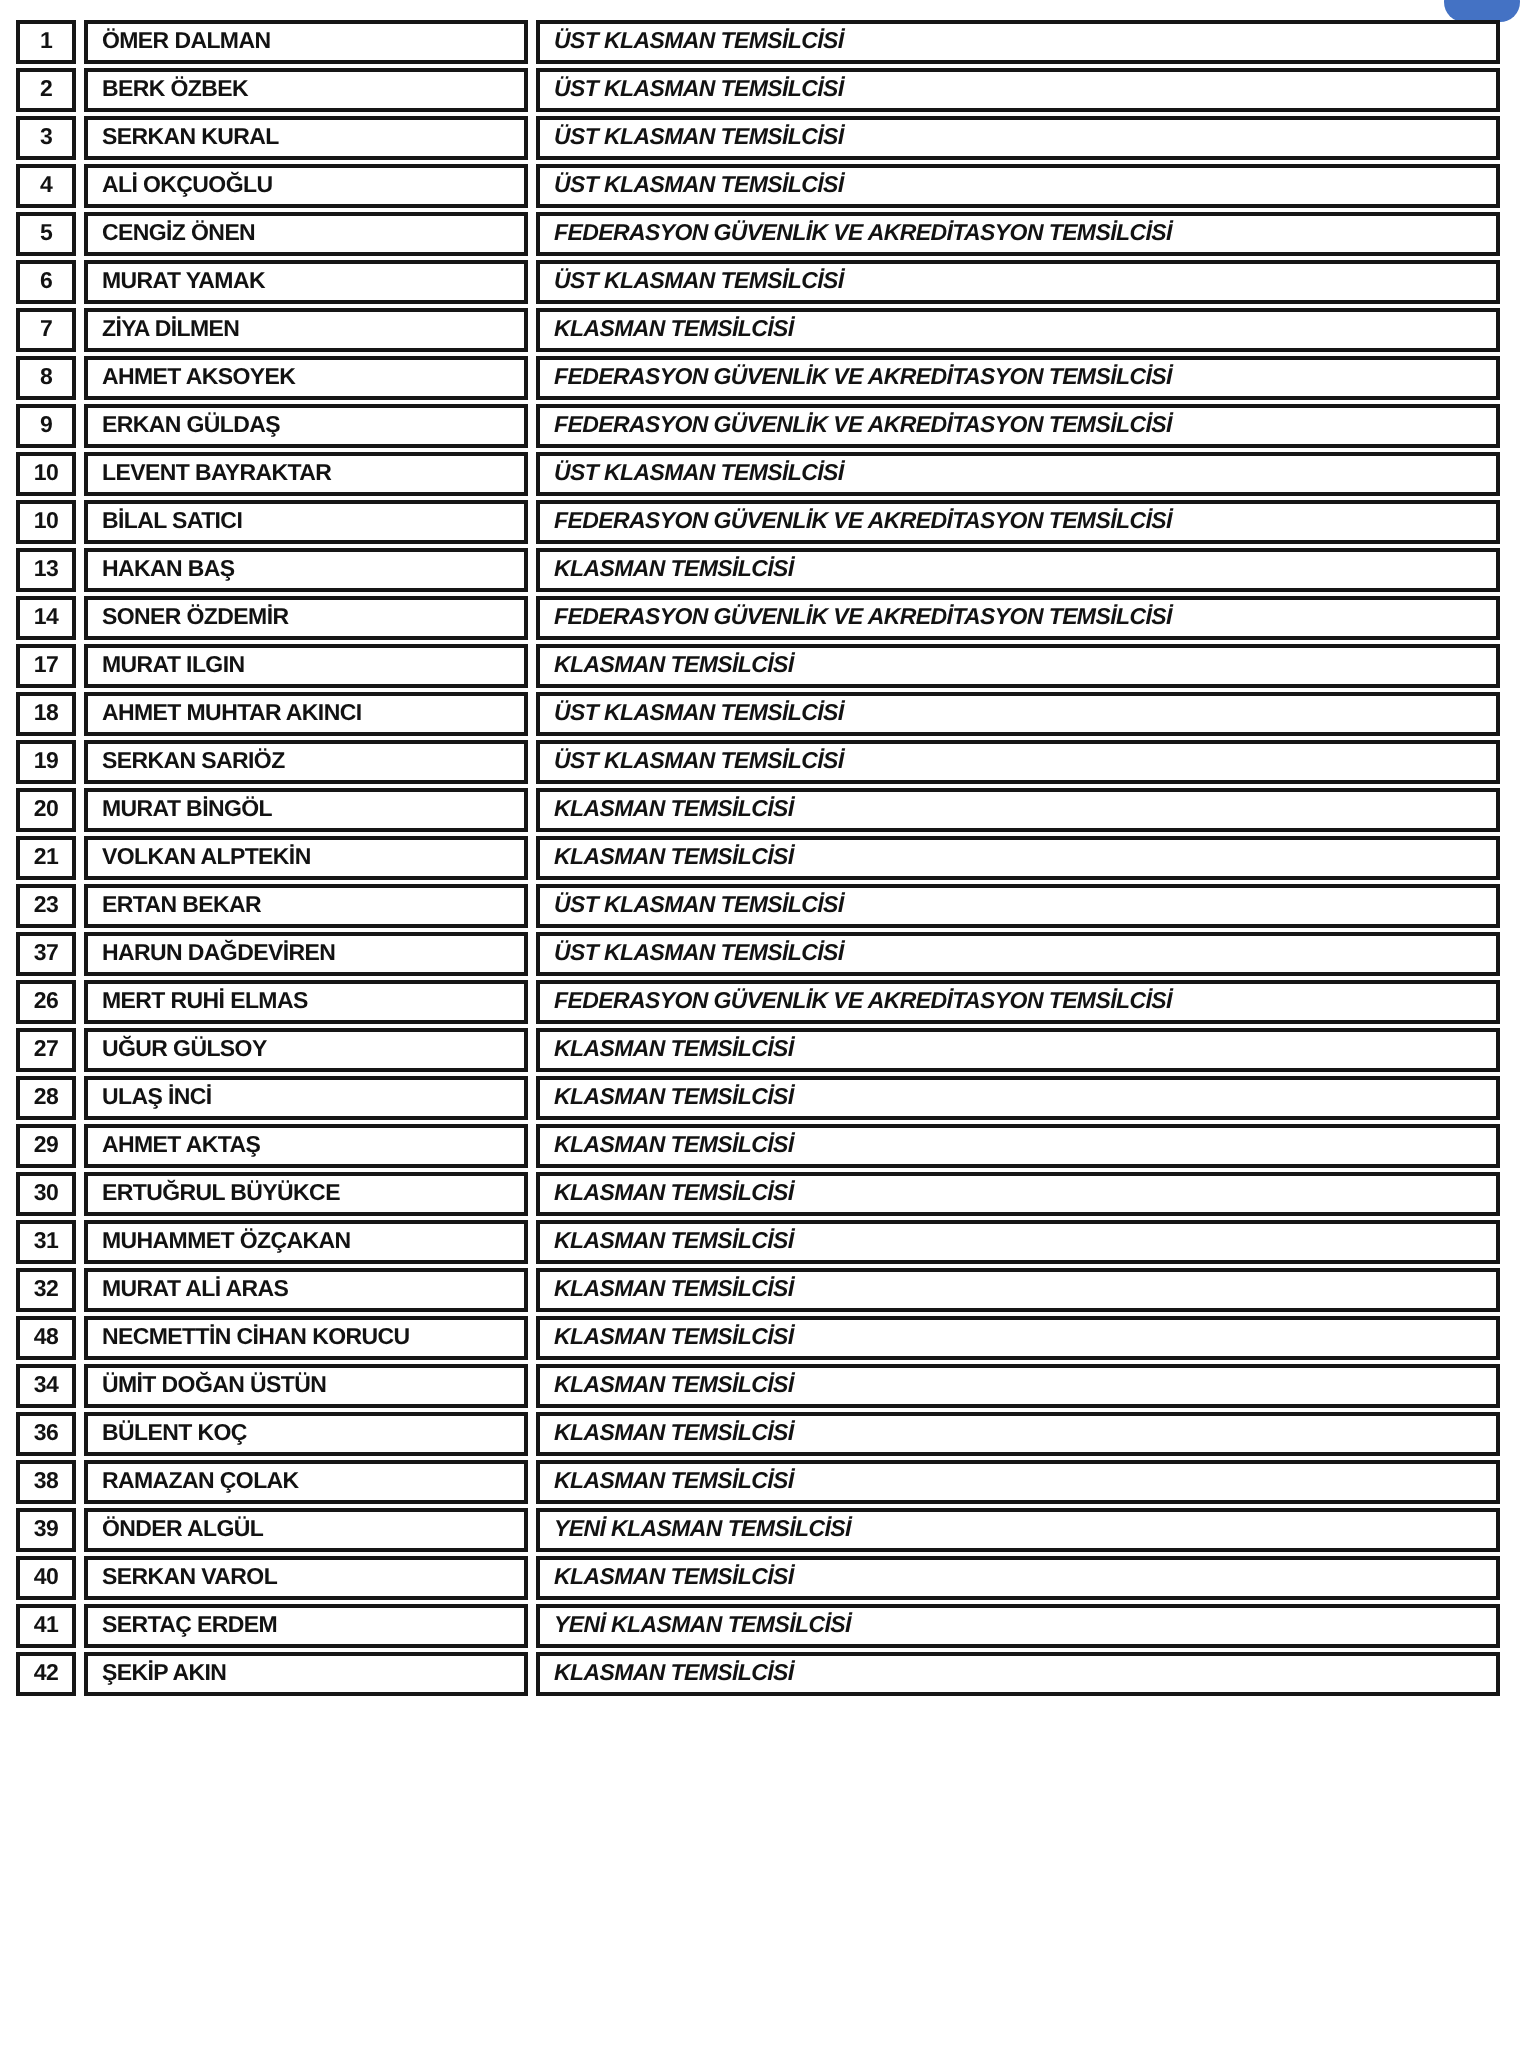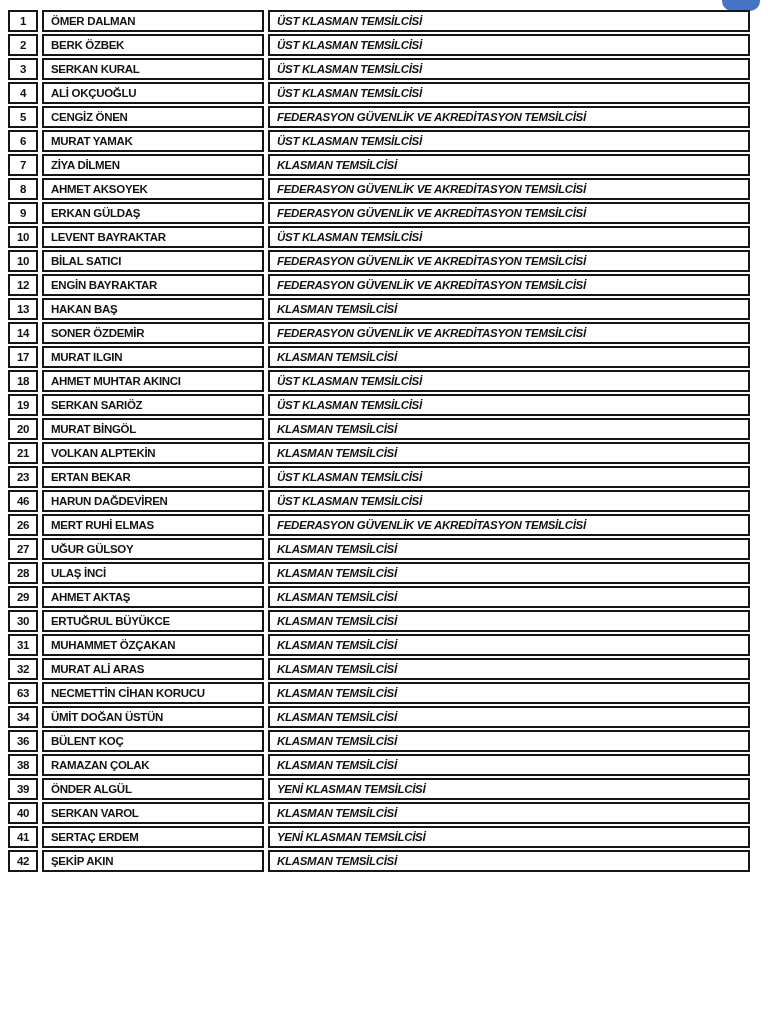--- a/index.html
+++ b/index.html
@@ -132,25 +132,20 @@
       <td class="name">LEVENT BAYRAKTAR</td>
       <td class="role">ÜST KLASMAN TEMSİLCİSİ</td>
     </tr>
 
     <tr>
       <td class="num">10</td>
       <td class="name">BİLAL SATICI</td>
       <td class="role">FEDERASYON GÜVENLİK VE AKREDİTASYON TEMSİLCİSİ</td>
     </tr>
 
-    <tr>
-      <td class="num">12</td>
-      <td class="name">ENGİN BAYRAKTAR</td>
-      <td class="role">FEDERASYON GÜVENLİK VE AKREDİTASYON TEMSİLCİSİ</td>
-    </tr>
 
     <tr>
       <td class="num">13</td>
       <td class="name">HAKAN BAŞ</td>
       <td class="role">KLASMAN TEMSİLCİSİ</td>
     </tr>
 
     <tr>
       <td class="num">14</td>
       <td class="name">SONER ÖZDEMİR</td>
@@ -191,21 +186,21 @@
 
 
     <tr>
       <td class="num">23</td>
       <td class="name">ERTAN BEKAR</td>
       <td class="role">ÜST KLASMAN TEMSİLCİSİ</td>
     </tr>
 
 
     <tr>
-      <td class="num">46</td>
+      <td class="num">37</td>
       <td class="name">HARUN DAĞDEVİREN</td>
       <td class="role">ÜST KLASMAN TEMSİLCİSİ</td>
     </tr>
 
     <tr>
       <td class="num">26</td>
       <td class="name">MERT RUHİ ELMAS</td>
       <td class="role">FEDERASYON GÜVENLİK VE AKREDİTASYON TEMSİLCİSİ</td>
     </tr>
 
@@ -239,21 +234,21 @@
       <td class="role">KLASMAN TEMSİLCİSİ</td>
     </tr>
 
     <tr>
       <td class="num">32</td>
       <td class="name">MURAT ALİ ARAS</td>
       <td class="role">KLASMAN TEMSİLCİSİ</td>
     </tr>
 
     <tr>
-      <td class="num">63</td>
+      <td class="num">48</td>
       <td class="name">NECMETTİN CİHAN KORUCU</td>
       <td class="role">KLASMAN TEMSİLCİSİ</td>
     </tr>
 
     <tr>
       <td class="num">34</td>
       <td class="name">ÜMİT DOĞAN ÜSTÜN</td>
       <td class="role">KLASMAN TEMSİLCİSİ</td>
     </tr>
 

